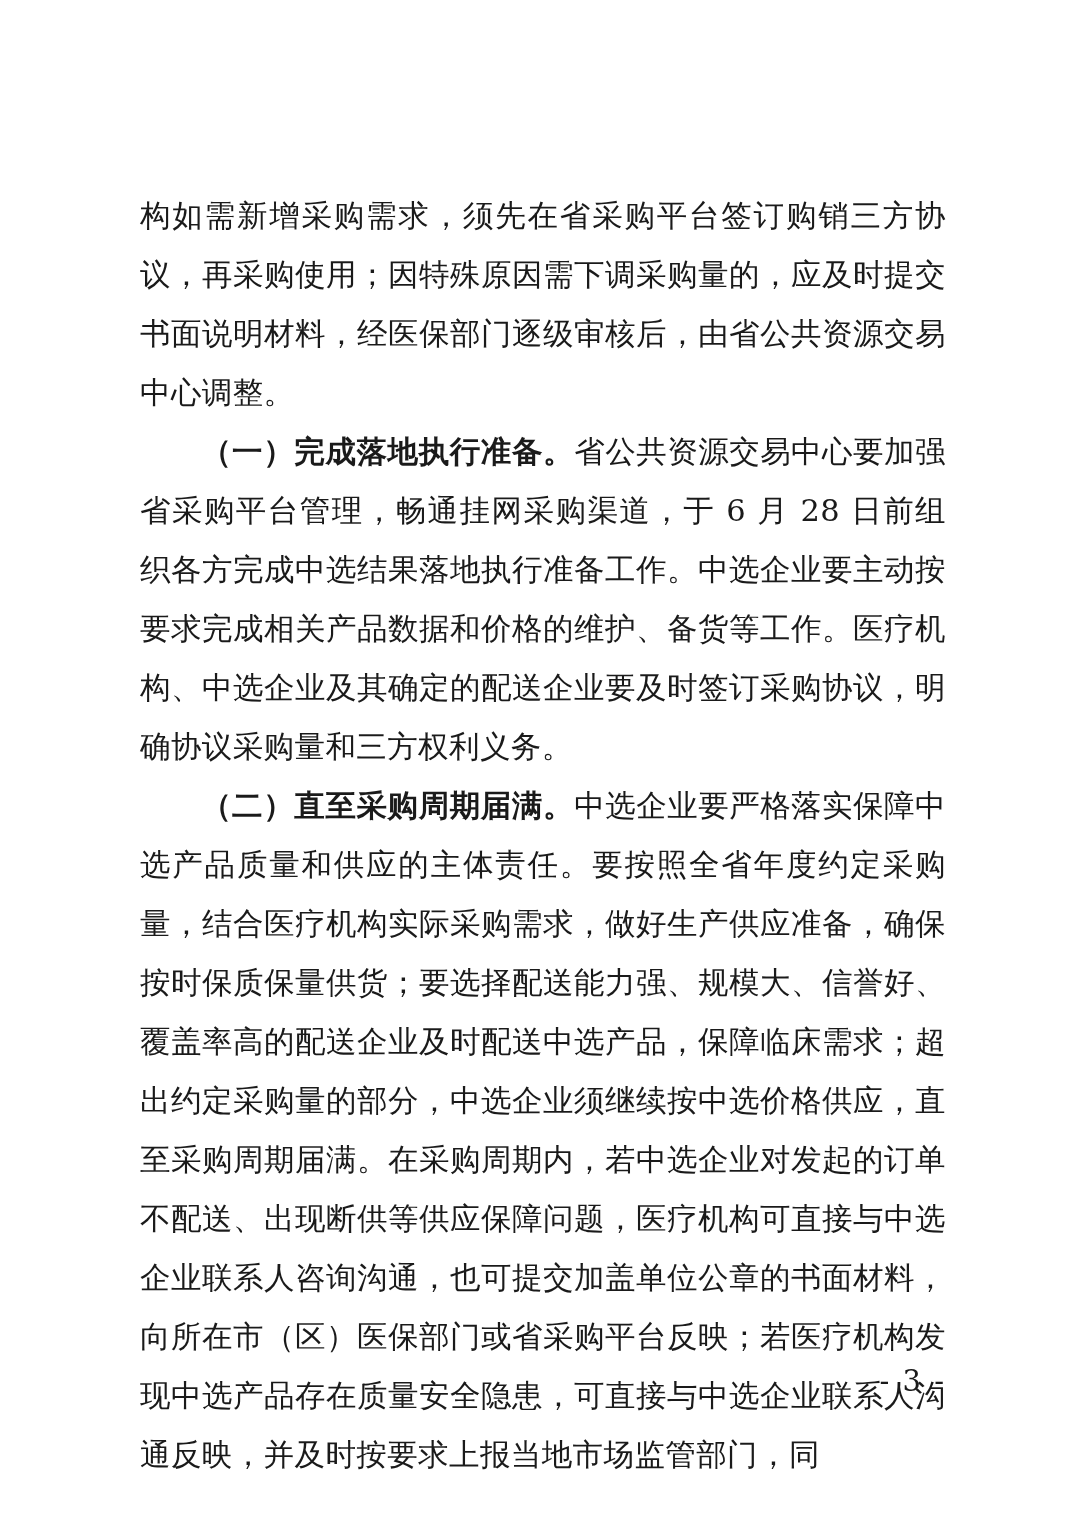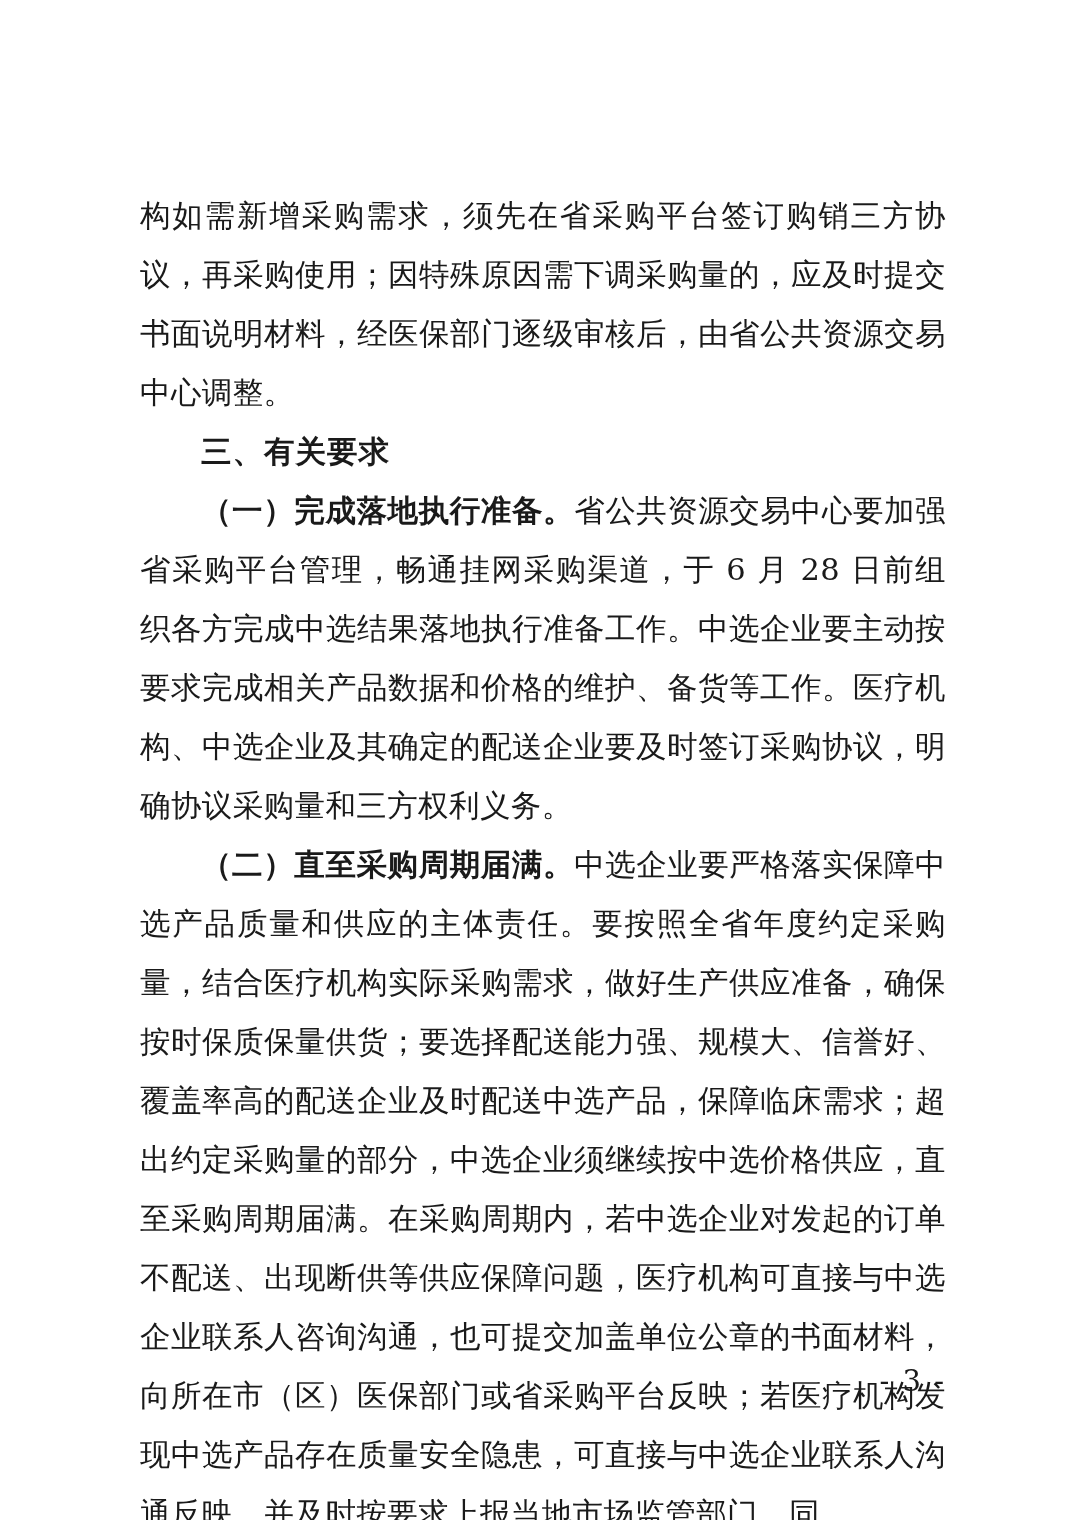--- a/index.html
+++ b/index.html
@@ -58,21 +58,20 @@
   }
 </style>
 </head>
 <body>
 
 <div class="page">
   <div class="doc-body">
 
     <p class="para">构如需新增采购需求，须先在省采购平台签订购销三方协议，再采购使用；因特殊原因需下调采购量的，应及时提交书面说明材料，经医保部门逐级审核后，由省公共资源交易中心调整。</p>
 
-    <p class="indent heading">三、有关要求</p>
 
     <p class="indent"><span class="subheading">（一）完成落地执行准备。</span><span>省公共资源交易中心要加强省采购平台管理，畅通挂网采购渠道，于 6 月 28 日前组织各方完成中选结果落地执行准备工作。中选企业要主动按要求完成相关产品数据和价格的维护、备货等工作。医疗机构、中选企业及其确定的配送企业要及时签订采购协议，明确协议采购量和三方权利义务。</span></p>
 
     <p class="indent"><span class="subheading">（二）直至采购周期届满。</span><span>中选企业要严格落实保障中选产品质量和供应的主体责任。要按照全省年度约定采购量，结合医疗机构实际采购需求，做好生产供应准备，确保按时保质保量供货；要选择配送能力强、规模大、信誉好、覆盖率高的配送企业及时配送中选产品，保障临床需求；超出约定采购量的部分，中选企业须继续按中选价格供应，直至采购周期届满。在采购周期内，若中选企业对发起的订单不配送、出现断供等供应保障问题，医疗机构可直接与中选企业联系人咨询沟通，也可提交加盖单位公章的书面材料，向所在市（区）医保部门或省采购平台反映；若医疗机构发现中选产品存在质量安全隐患，可直接与中选企业联系人沟通反映，并及时按要求上报当地市场监管部门，同</span></p>
 
   </div>
 </div>
 
 <div class="page-number">- 3 -</div>
 

